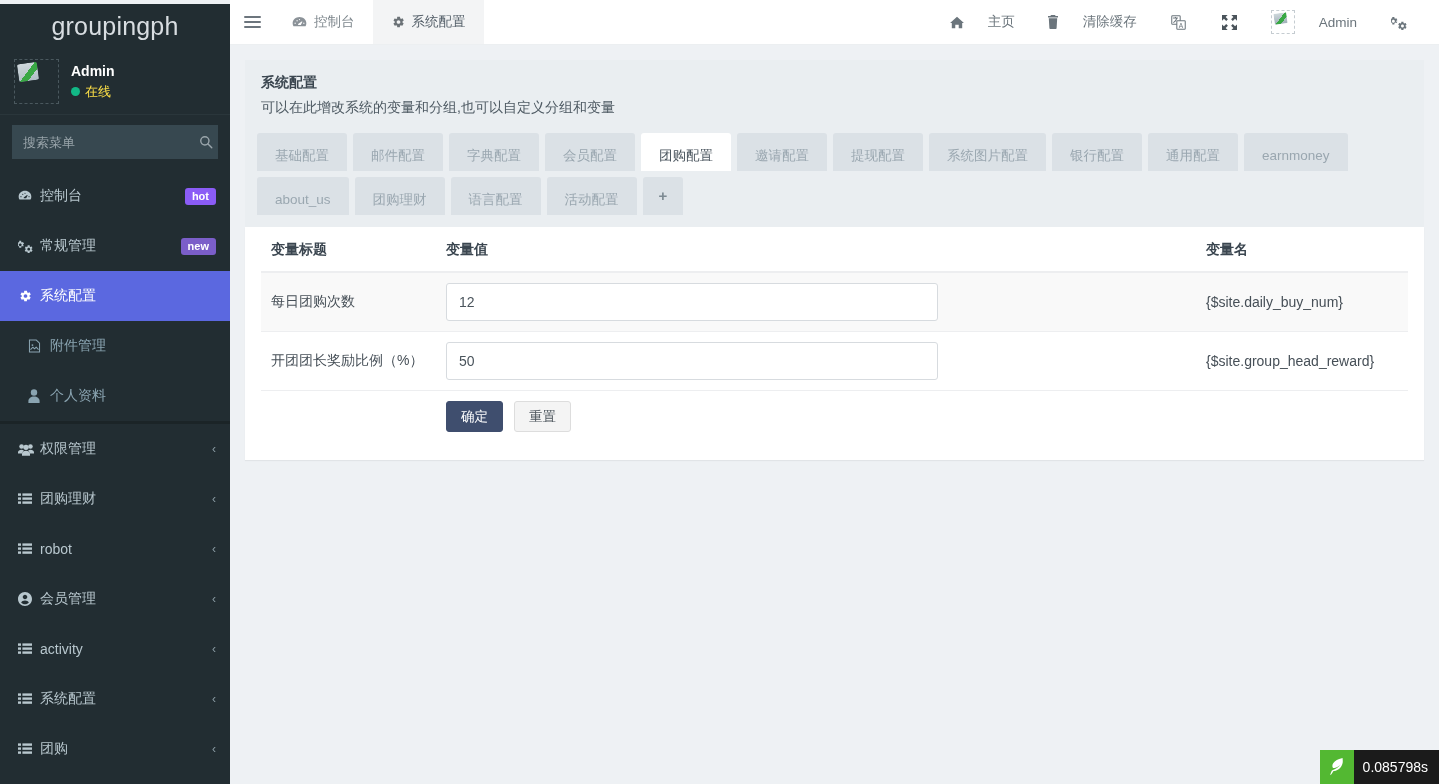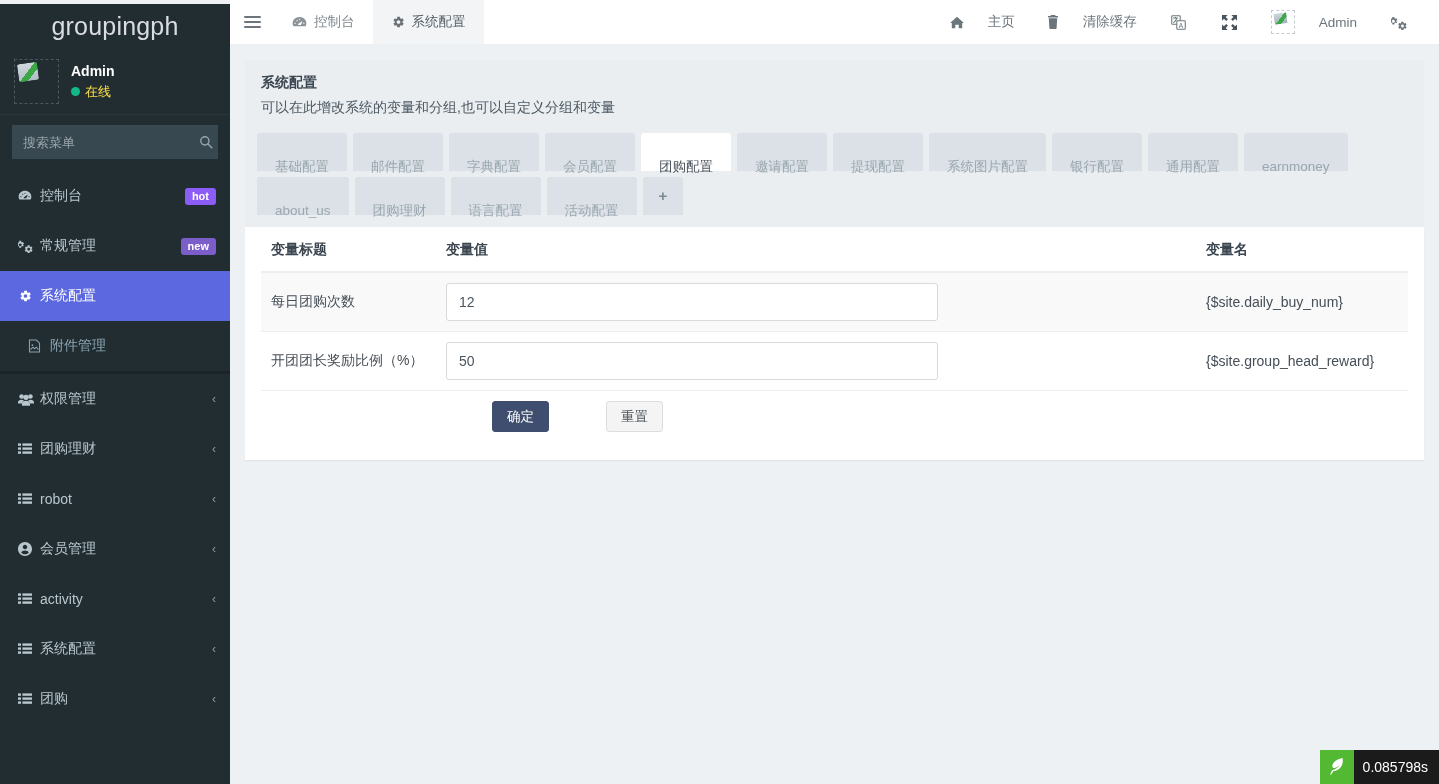--- a/index.html
+++ b/index.html
@@ -182,21 +182,21 @@
 
   .tabbar {
     background: #eaeef1;
     padding: 0 12px 12px 12px;
     display: flex; flex-wrap: wrap; gap: 6px;
   }
   .tab {
     background: #dbe1e6;
     color: #9aa7b0;
     font-size: 13.5px;
-    padding: 15px 18px;
+    padding: 4px 18px;
     height: 38px;
     line-height: 38px;
     border-radius: 3px 3px 0 0;
     cursor: pointer;
     white-space: nowrap;
   }
   .tab.active { background: #ffffff; color: #4a555e; }
   .tab.add { padding: 0 16px; color: #7d8a93; font-size: 15px; font-weight: bold; }
 
   .card {
@@ -235,21 +235,20 @@
   .btn {
     display: inline-block;
     height: 31px; line-height: 29px;
     padding: 0 14px;
     font-size: 13.5px;
     border-radius: 3px;
     cursor: pointer;
     border: 1px solid transparent;
     font-family: "Liberation Sans", sans-serif;
     vertical-align: middle;
-    margin-left: 46px;
   }
   .btn-primary { background: #3f4e6e; color: #fff; border-color: #3f4e6e; margin-right: 7px; }
   .btn-default { background: #f4f4f4; color: #4c555c; border-color: #ddd; }
 
   
   #perf {
     position: absolute; right: 0; bottom: 0;
     display: flex; align-items: center;
     height: 34px;
     background: #1b1b1b;
@@ -335,20 +334,31 @@
       <li>
         <a class="menu-link sub">
           <span class="mi">
             <svg width="13" height="14" viewBox="0 0 13 15" fill="none" stroke="currentColor" stroke-width="1.1">
               <path d="M1.1 1.1h7.3l3.5 3.3v9.5H1.1z"></path>
               <circle cx="4.3" cy="6.5" r="1" fill="currentColor" stroke="none"></circle>
               <path d="M2.2 11.4l2.6-2.6 1.7 1.7 1.8-1.8 2.5 2.7" stroke-linejoin="round"></path>
             </svg>
           </span>
           <span class="mtext">附件管理</span>
+        </a>
+      </li>
+      <li>
+        <a class="menu-link sub">
+          <span class="mi">
+            <svg width="12" height="14" viewBox="0 0 12 14" fill="currentColor">
+              <circle cx="6" cy="3.5" r="3.2"></circle>
+              <path d="M6 7.6c-3.1 0-5.6 2-5.6 4.4V14h11.2v-2c0-2.4-2.5-4.4-5.6-4.4z"></path>
+            </svg>
+          </span>
+          <span class="mtext">个人资料</span>
         </a>
       </li>
       <li class="menu-sep"></li>
       <li>
         <a class="menu-link">
           <span class="mi">
             <svg width="16" height="13" viewBox="0 0 18 14" fill="currentColor">
               <circle cx="4" cy="3.6" r="2.6"></circle>
               <circle cx="14" cy="3.6" r="2.6"></circle>
               <circle cx="9" cy="4.6" r="3"></circle>

